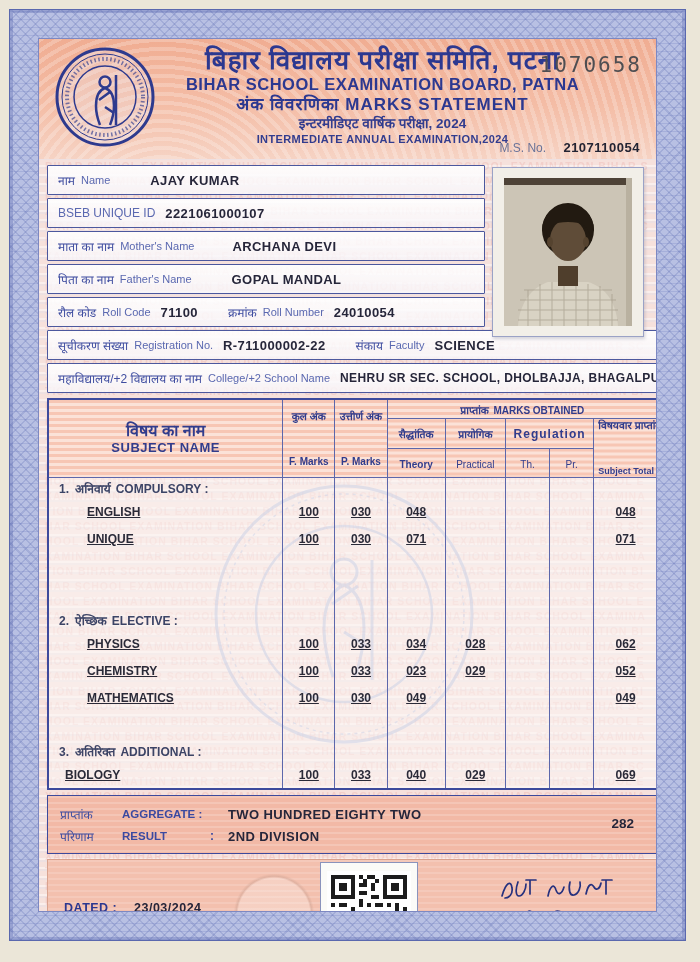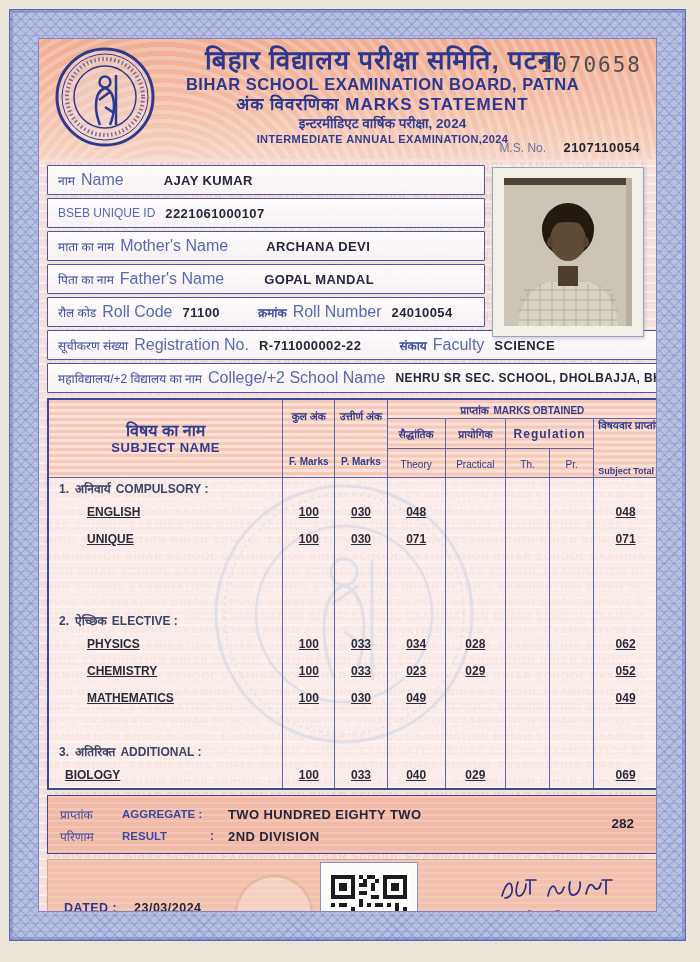--- a/index.html
+++ b/index.html
@@ -65,30 +65,30 @@
   
   .fields{position:relative;padding:6px 16px 0 8px;}
   .fbox{
     background:linear-gradient(180deg,rgba(255,255,255,.9),rgba(248,246,250,.8));
     border:1px solid #4c589e;border-radius:1px;
     height:30px;margin-bottom:3px;display:flex;align-items:center;
     padding:0 10px;box-sizing:border-box;
   }
   .left-col{width:438px;}
   .lbl-hi{font-size:12px;color:#3f4da0;margin-right:6px;white-space:nowrap;}
-  .lbl-en{font-size:16px;color:#5a68b0;margin-right:10px;white-space:nowrap;}
+  .lbl-en{font-size:11px;color:#5a68b0;margin-right:10px;white-space:nowrap;}
   .fval{font-size:13px;font-weight:bold;color:#26263a;letter-spacing:.4px;white-space:nowrap;}
   .photo-frame{
     position:absolute;right:12px;top:8px;width:150px;height:168px;
     background:#f2efe8;border:1px solid #9aa2c6;
     display:flex;align-items:center;justify-content:center;
     box-shadow:1px 2px 3px rgba(90,90,120,.25);
   }
   .wide{width:612px;}
-  .pair-gap{margin-left:38px;font-weight:bold;}
+  .pair-gap{margin-left:30px;}
   
   .mtable-wrap{margin:5px 8px 0 8px;}
   table.mtable{
     width:612px;border-collapse:collapse;table-layout:fixed;
     border:2px solid #3d4a9c;background:rgba(252,246,244,.55);
   }
   .mtable th,.mtable td{
     border-left:1px solid #5c67ab;border-right:1px solid #5c67ab;
     padding:0 4px;overflow:hidden;white-space:nowrap;
   }
@@ -298,21 +298,21 @@
           <tr>
             <th style="height:15px"><span class="th-hi">सैद्धांतिक</span></th>
             <th><span class="th-hi">प्रायोगिक</span></th>
             <th colspan="2"><span class="th-reg">Regulation</span></th>
             <th rowspan="2">
               <div class="th-hi">विषयवार प्राप्तांक</div>
               <div class="th-en" style="font-size:9px">Subject Total</div>
             </th>
           </tr>
           <tr>
-            <th style="height:14px"><span class="th-en" style="font-weight:normal">Theory</span></th>
+            <th style="height:14px"><span class="th-en" style="font-weight:bold">Theory</span></th>
             <th><span class="th-en" style="font-weight:normal">Practical</span></th>
             <th><span class="th-en" style="font-weight:normal">Th.</span></th>
             <th><span class="th-en" style="font-weight:normal">Pr.</span></th>
           </tr>
         </thead>
         <tbody>
           <tr class="row-section">
             <td class="subj"><span class="sec-no">1.</span><span>अनिवार्य</span><span class="sec-en">COMPULSORY :</span></td>
             <td></td>
                 <td></td>

